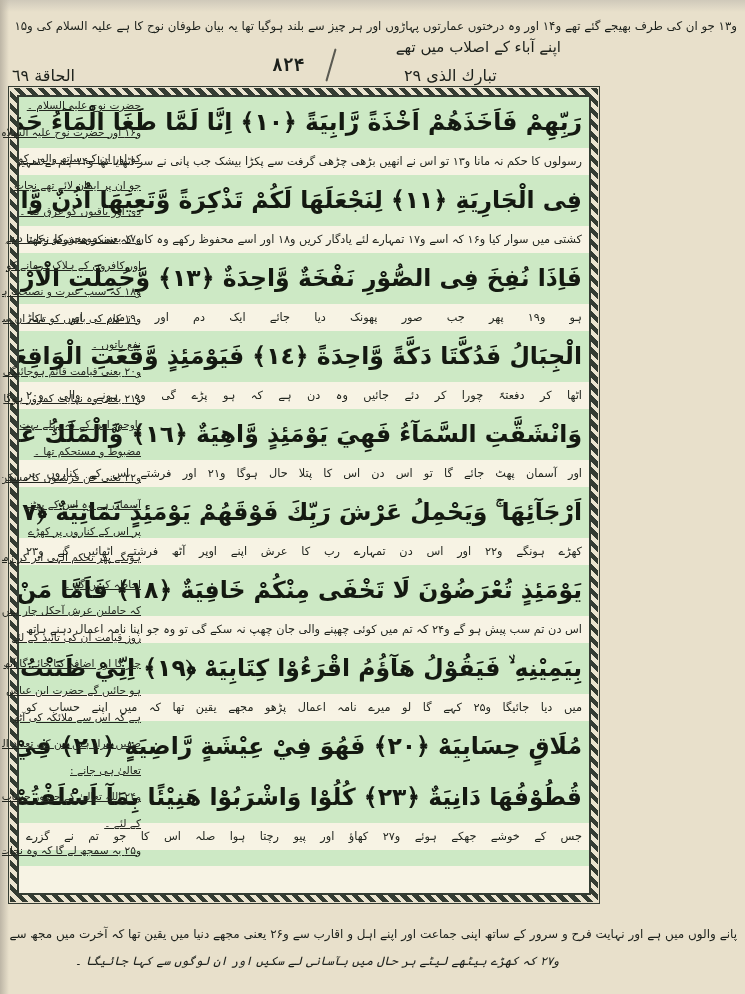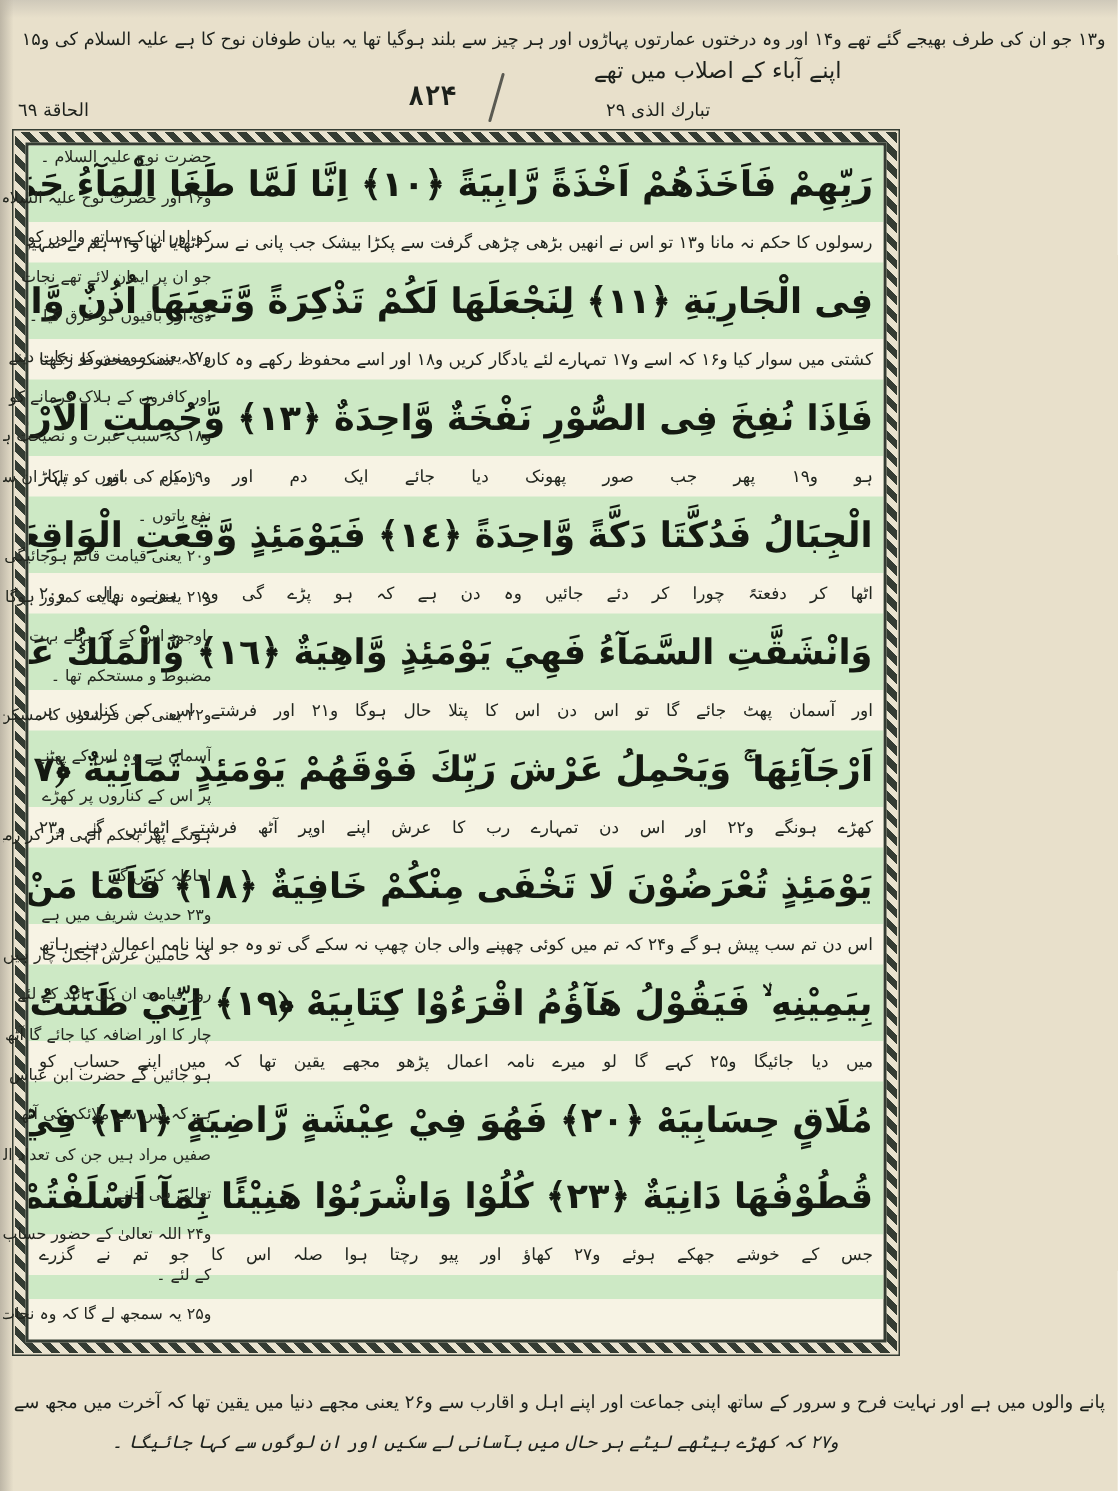--- a/index.html
+++ b/index.html
@@ -22,21 +22,21 @@
   
   .edge-top{position:absolute;top:0;left:0;right:0;height:12px;
     background:linear-gradient(#cfc9ba,rgba(207,201,186,0));}
   .edge-left{position:absolute;top:0;left:0;bottom:0;width:9px;
     background:linear-gradient(90deg,#bdb6a6,rgba(189,182,166,0));}
   
   .top-notes{position:absolute;top:16px;right:8px;left:12px;direction:rtl;}
   .top-notes .l1{font-size:11.8px;line-height:21px;text-align:justify;text-align-last:justify;white-space:nowrap;overflow:hidden;}
   .top-notes .l2{font-size:15px;line-height:20px;text-align:right;padding-left:0;padding-right:176px;}
   
-  .hdr{position:absolute;font-size:12px;white-space:nowrap;}
+  .hdr{position:absolute;font-size:16px;white-space:nowrap;}
   .hdr-surah{top:66px;left:12px;direction:rtl;}
   .hdr-page{top:54px;left:272px;font-size:18px;letter-spacing:3px;font-weight:bold;font-family:Liberation Mono, monospace;}
   .hdr-juz{top:66px;left:404px;direction:rtl;}
   .pen-mark{position:absolute;top:48px;left:330px;width:2px;height:34px;
     background:#5a5a52;transform:rotate(16deg);border-radius:2px;}
   
   .panel{position:absolute;top:86px;right:145px;left:8px;width:592px;height:818px;}
   .frame-outer{height:100%;border:1px solid var(--frame-dark);background:var(--page-bg);padding:1px;}
   .frame-pattern{height:100%;padding:7px;
     background:repeating-linear-gradient(45deg,var(--frame-dark) 0 4.5px,#e9e3cf 4.5px 8.5px);}
@@ -46,21 +46,21 @@
     text-align:justify;text-align-last:justify;}
   .row.arabic{height:51px;line-height:51px;background:var(--band-green);
     font-size:23.5px;font-weight:bold;color:#141911;}
   .row.urdu{height:27px;line-height:27px;background:var(--paper);
     font-size:11.3px;color:#22261f;}
   .row.spacer{height:16px;background:var(--band-green);}
   
   .sidebar{position:absolute;top:92px;left:2px;right:604px;width:139px;height:830px;
     direction:rtl;text-align:right;overflow:hidden;}
   .side-line{font-size:10.6px;line-height:26.6px;white-space:nowrap;overflow:hidden;
-    letter-spacing:-0.2px;color:#23261f;}
+    letter-spacing:-0.2px;color:#23261f;text-decoration:underline;}
   
   .bottom-notes{position:absolute;top:921px;right:8px;left:8px;direction:rtl;}
   .bottom-notes .l1{font-size:12px;line-height:27px;text-align:justify;text-align-last:justify;white-space:nowrap;overflow:hidden;}
   .bottom-notes .l2{font-size:12px;line-height:26px;text-align:right;padding-right:178px;white-space:nowrap;overflow:hidden;font-style:italic;}
 </style>
 </head>
 <body>
 
 <div class="edge-top"></div>
 <div class="edge-left"></div>
@@ -117,21 +117,20 @@
     <div class="side-line">نفع باتوں ۔</div>
     <div class="side-line">و۲۰ یعنی قیامت قائم ہوجائیگی</div>
     <div class="side-line">و۲۱ یعنی وہ نہایت کمزور ہوگا</div>
     <div class="side-line">باوجود اس کے کہ پہلے بہت</div>
     <div class="side-line">مضبوط و مستحکم تھا ۔</div>
     <div class="side-line">و۲۲ یعنی جن فرشتوں کا مسکن</div>
     <div class="side-line">آسمان ہے وہ اس کے پھٹنے</div>
     <div class="side-line">پر اس کے کناروں پر کھڑے</div>
     <div class="side-line">ہونگے پھر بحکم الٰہی اتر کر زمین کا</div>
     <div class="side-line">احاطہ کریں گے ۔</div>
-    <div class="side-line">و۲۳ حدیث شریف میں ہے</div>
     <div class="side-line">کہ حاملین عرش آجکل چار ہیں</div>
     <div class="side-line">روز قیامت ان کی تائید کے لئے</div>
     <div class="side-line">چار کا اور اضافہ کیا جائے گا آٹھ</div>
     <div class="side-line">ہو جائیں گے حضرت ابن عباس</div>
     <div class="side-line">ہے کہ اس سے ملائکہ کی آٹھ</div>
     <div class="side-line">صفیں مراد ہیں جن کی تعداد اللہ</div>
     <div class="side-line">تعالیٰ ہی جانے :</div>
     <div class="side-line">و۲۴ اللہ تعالیٰ کے حضور حساب</div>
     <div class="side-line">کے لئے ۔</div>
     <div class="side-line">و۲۵ یہ سمجھ لے گا کہ وہ نجات</div>

